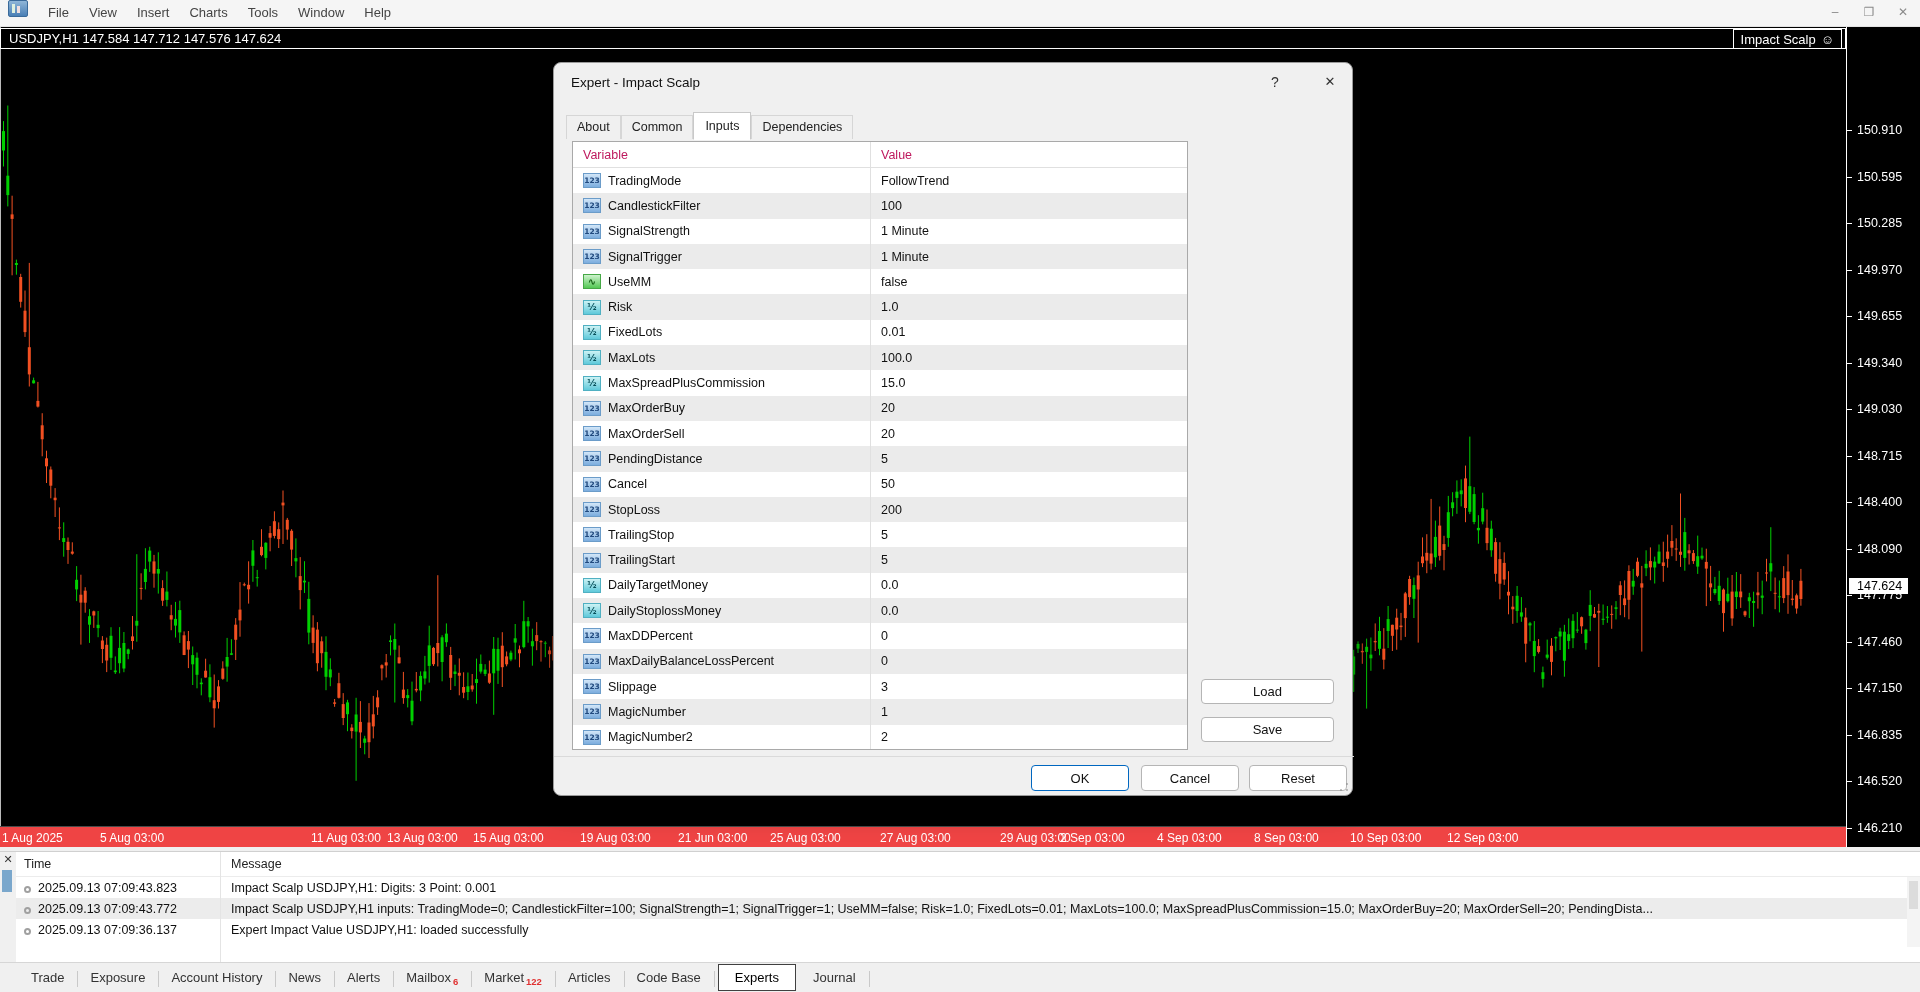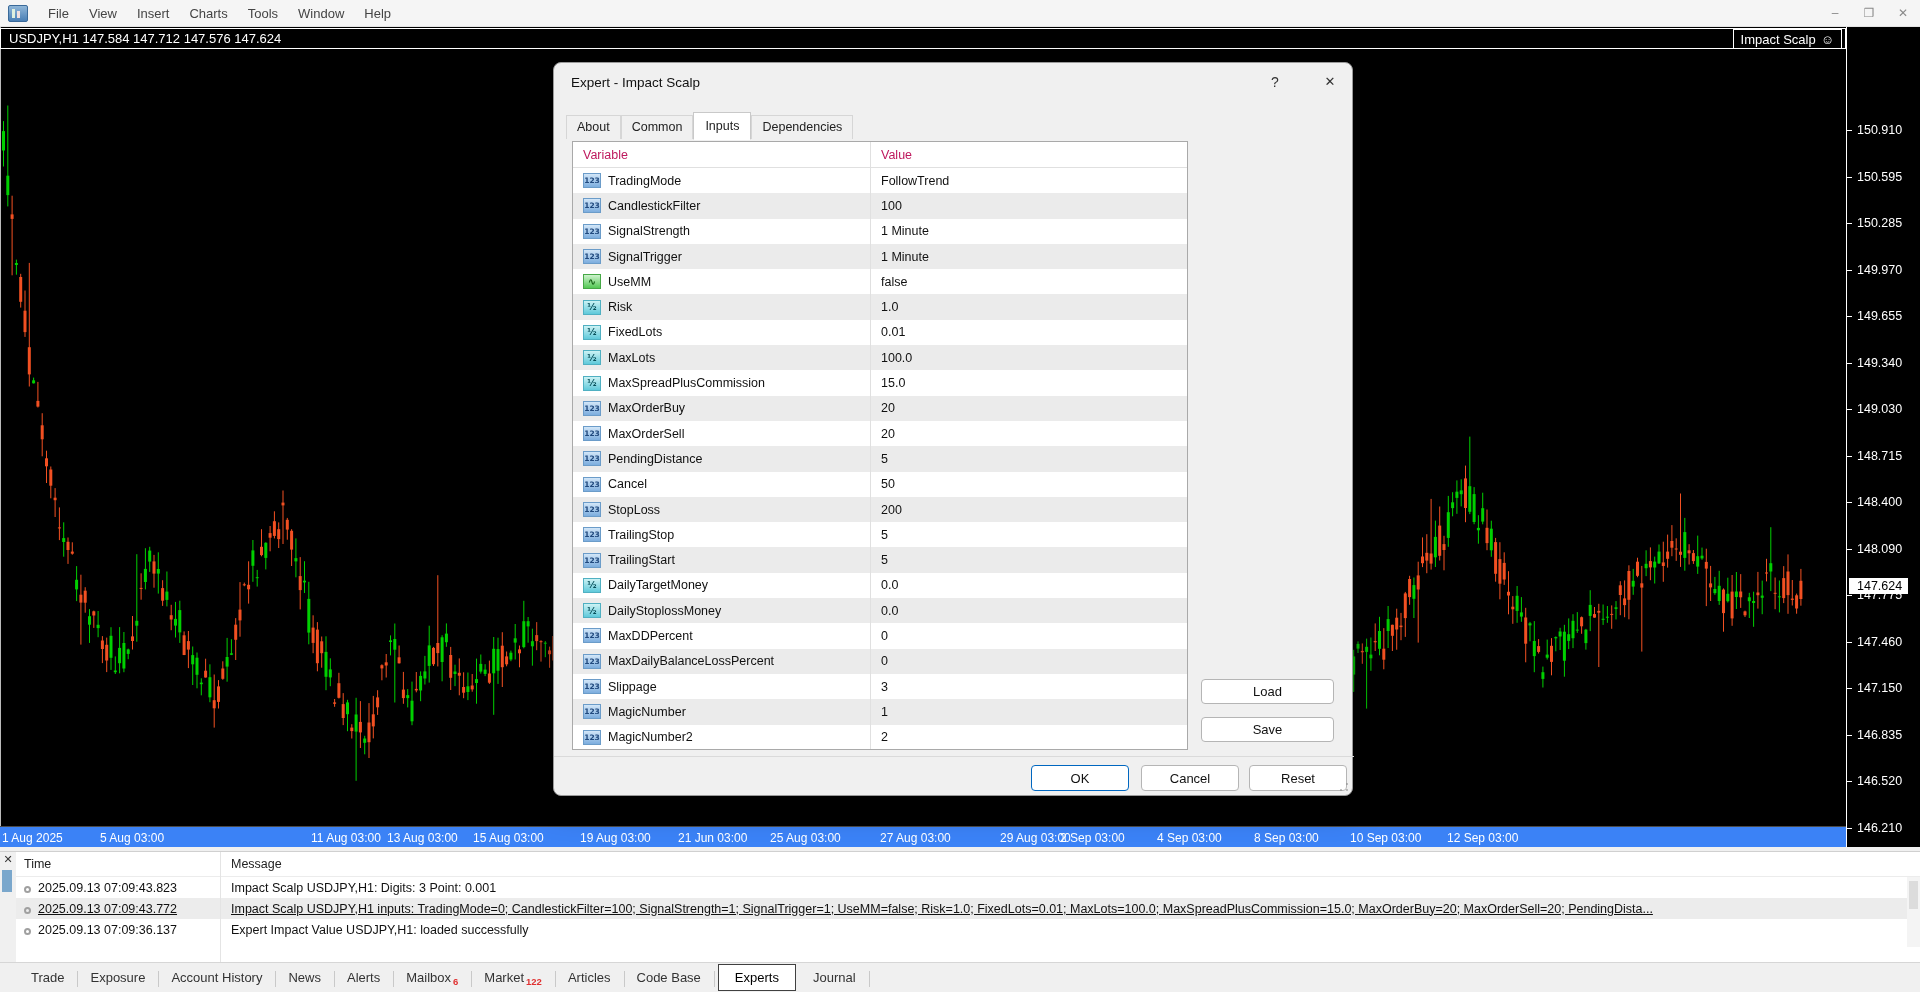--- a/index.html
+++ b/index.html
@@ -2,21 +2,21 @@
 <html><head>
 <meta charset="utf-8">
 <style>
   * { margin:0; padding:0; box-sizing:border-box; }
   html,body { width:1920px; height:992px; overflow:hidden; background:#f0f0f0;
               font-family:"Liberation Sans", sans-serif; }
 
   
   #menubar { position:absolute; left:0; top:0; width:1920px; height:27px;
              background:#f5f5f5; border-bottom:1px solid #e3e3e3;
-             display:flex; align-items:center; }
+             display:flex; }
   #app-icon { width:20px; height:17px; margin:0 10px 0 8px; position:relative;
               background:linear-gradient(180deg,#8fb6d8,#4a7fb5); border-radius:2px;
               border:1px solid #3a6a9a; }
   #app-icon::before { content:""; position:absolute; left:3px; top:3px; width:3px; height:9px; background:#dff0df; }
   #app-icon::after  { content:""; position:absolute; left:8px; top:5px; width:3px; height:7px; background:#f0dfdf; }
   .menu-item { padding:5px 10px; font-size:13px; color:#444; cursor:default; }
   #win-controls { margin-left:auto; display:flex; }
   .win-btn { width:34px; height:24px; display:flex; align-items:center; justify-content:center;
              color:#8a8a8a; font-size:12px; }
 
@@ -34,21 +34,21 @@
 
   
   #price-axis { position:absolute; left:1846px; top:0; width:74px; height:820px;
                 background:#000; border-left:1px solid #fff; }
   .price-label { position:absolute; left:10px; color:#fff; font-size:12.5px; white-space:nowrap; }
   .price-label .tick { position:absolute; left:-10px; top:7px; width:5px; height:1px; background:#fff; }
   #current-price-tag { position:absolute; left:2px; top:551px; background:#fff; color:#000;
                        font-size:12.5px; padding:1px 6px 1px 8px; }
 
   
-  #time-axis { position:absolute; left:0; top:799px; width:1846px; height:21px; background:#3b82f6;
+  #time-axis { position:absolute; left:0; top:799px; width:1846px; height:21px; background:#ef4444;
                border-top:1px solid #4a4a4a; }
   .time-label { position:absolute; top:4px; color:#fff; font-size:12px; white-space:nowrap; }
 
   
   #dialog { position:absolute; left:553px; top:62px; width:800px; height:734px;
             background:#f0f0f0; border:1px solid #9a9a9a; border-radius:8px;
             box-shadow:0 10px 30px rgba(0,0,0,.5); z-index:20; }
   #dialog-title { position:absolute; left:17px; top:12px; font-size:13.5px; color:#111; }
   #dialog-help  { position:absolute; left:706px; top:6px; width:30px; height:26px; text-align:center;
                   line-height:26px; color:#333; font-size:14px; }
@@ -97,21 +97,21 @@
   #term-close { position:absolute; left:1px; top:0px; width:14px; height:14px; font-size:11px;
                 color:#333; text-align:center; line-height:14px; }
   #term-strip .mark { position:absolute; left:2px; width:10px; height:22px; background:#7aa7cc; }
   #term-main { flex:1; position:relative; overflow:hidden; }
   #term-colsep { position:absolute; left:204px; top:0; bottom:0; width:1px; background:#e4e4e4; }
   #term-header { display:flex; height:25px; align-items:center; font-size:12.5px; color:#222;
                  border-bottom:1px solid #ececec; }
   .t-time { width:205px; padding-left:8px; }
   .t-msg  { flex:1; padding-left:10px; white-space:nowrap; overflow:hidden; }
   .term-row { display:flex; height:21px; align-items:center; font-size:12.5px; color:#111; }
-  .term-row.sel { background:#ececec;text-decoration:underline; }
+  .term-row.sel { background:#ececec; }
   .bullet { display:inline-block; width:7px; height:7px; border:2px solid #a0a0a0; border-radius:50%;
             margin:0 7px 0 0; vertical-align:-1px; }
   #term-scroll { position:absolute; right:0; top:25px; width:13px; height:70px; background:#f4f4f4; }
   #term-scroll::before { content:""; position:absolute; left:2px; top:4px; width:9px; height:28px;
                          background:#dcdcdc; }
 
   
   #bottom-tabs { position:absolute; left:0; top:962px; width:1920px; height:30px; background:#f0f0f0;
                  border-top:1px solid #d6d6d6; display:flex; align-items:center; padding-left:18px; }
   .b-tab { font-size:13px; color:#333; padding:5px 13px; position:relative; white-space:nowrap; }

